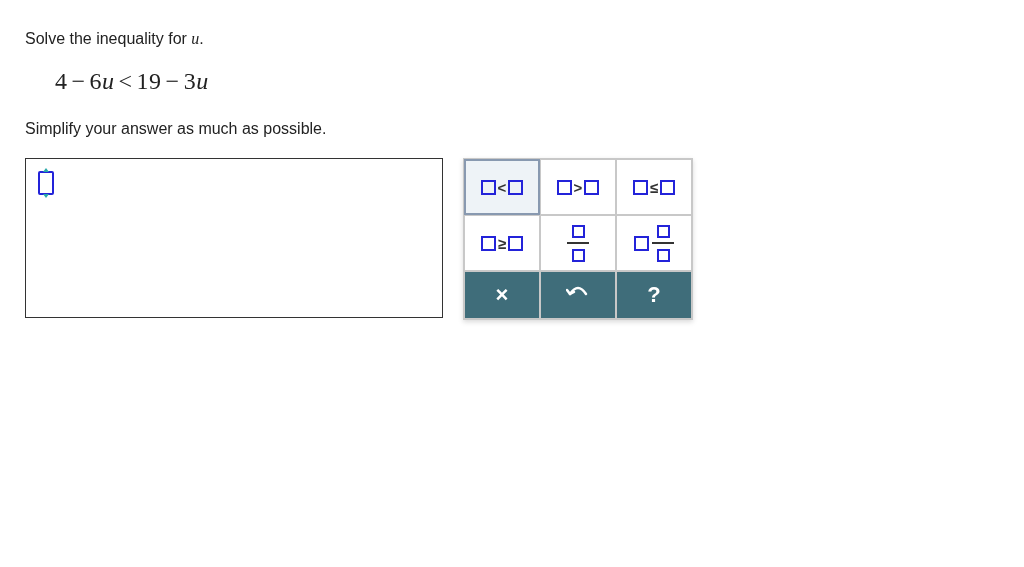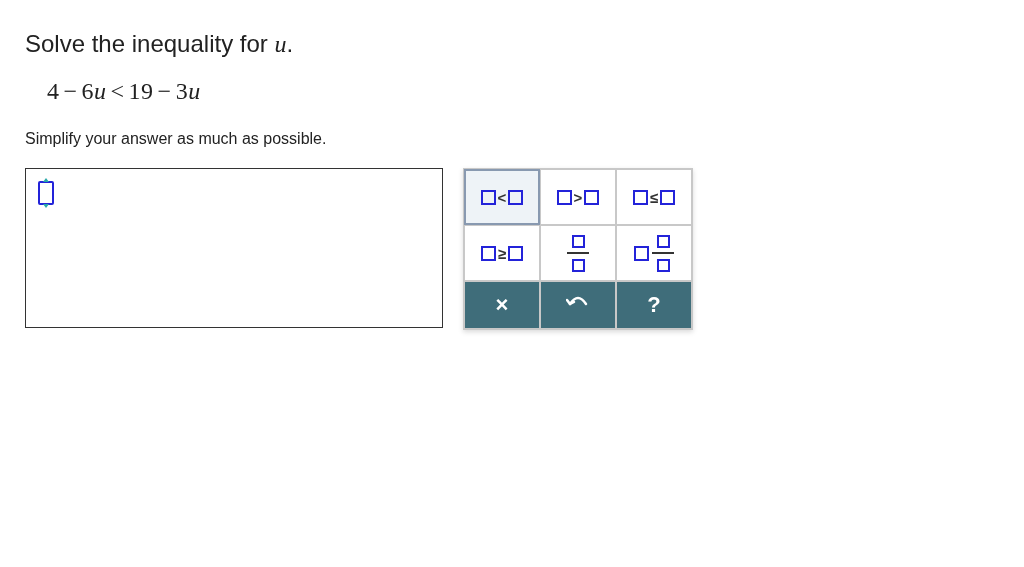--- a/index.html
+++ b/index.html
@@ -7,31 +7,31 @@
       margin: 0;
       padding: 0;
     }
     body {
       font-family: Verdana, Geneva, sans-serif;
       padding: 30px 25px;
       color: #222;
       background: #fff;
     }
     .instruction {
-      font-size: 24px;
+      font-size: 16px;
       margin-bottom: 20px;
     }
     .instruction .var {
       font-style: italic;
       font-family: Georgia, 'Times New Roman', serif;
     }
     .equation {
       font-family: Georgia, 'Times New Roman', serif;
       font-size: 24px;
-      margin-left: 22px;
+      margin-left: 30px;
       margin-bottom: 25px;
       letter-spacing: 0.5px;
     }
     .equation .op {
       margin: 0 4px;
     }
     .equation .var {
       font-style: italic;
     }
     .sub-instruction {

